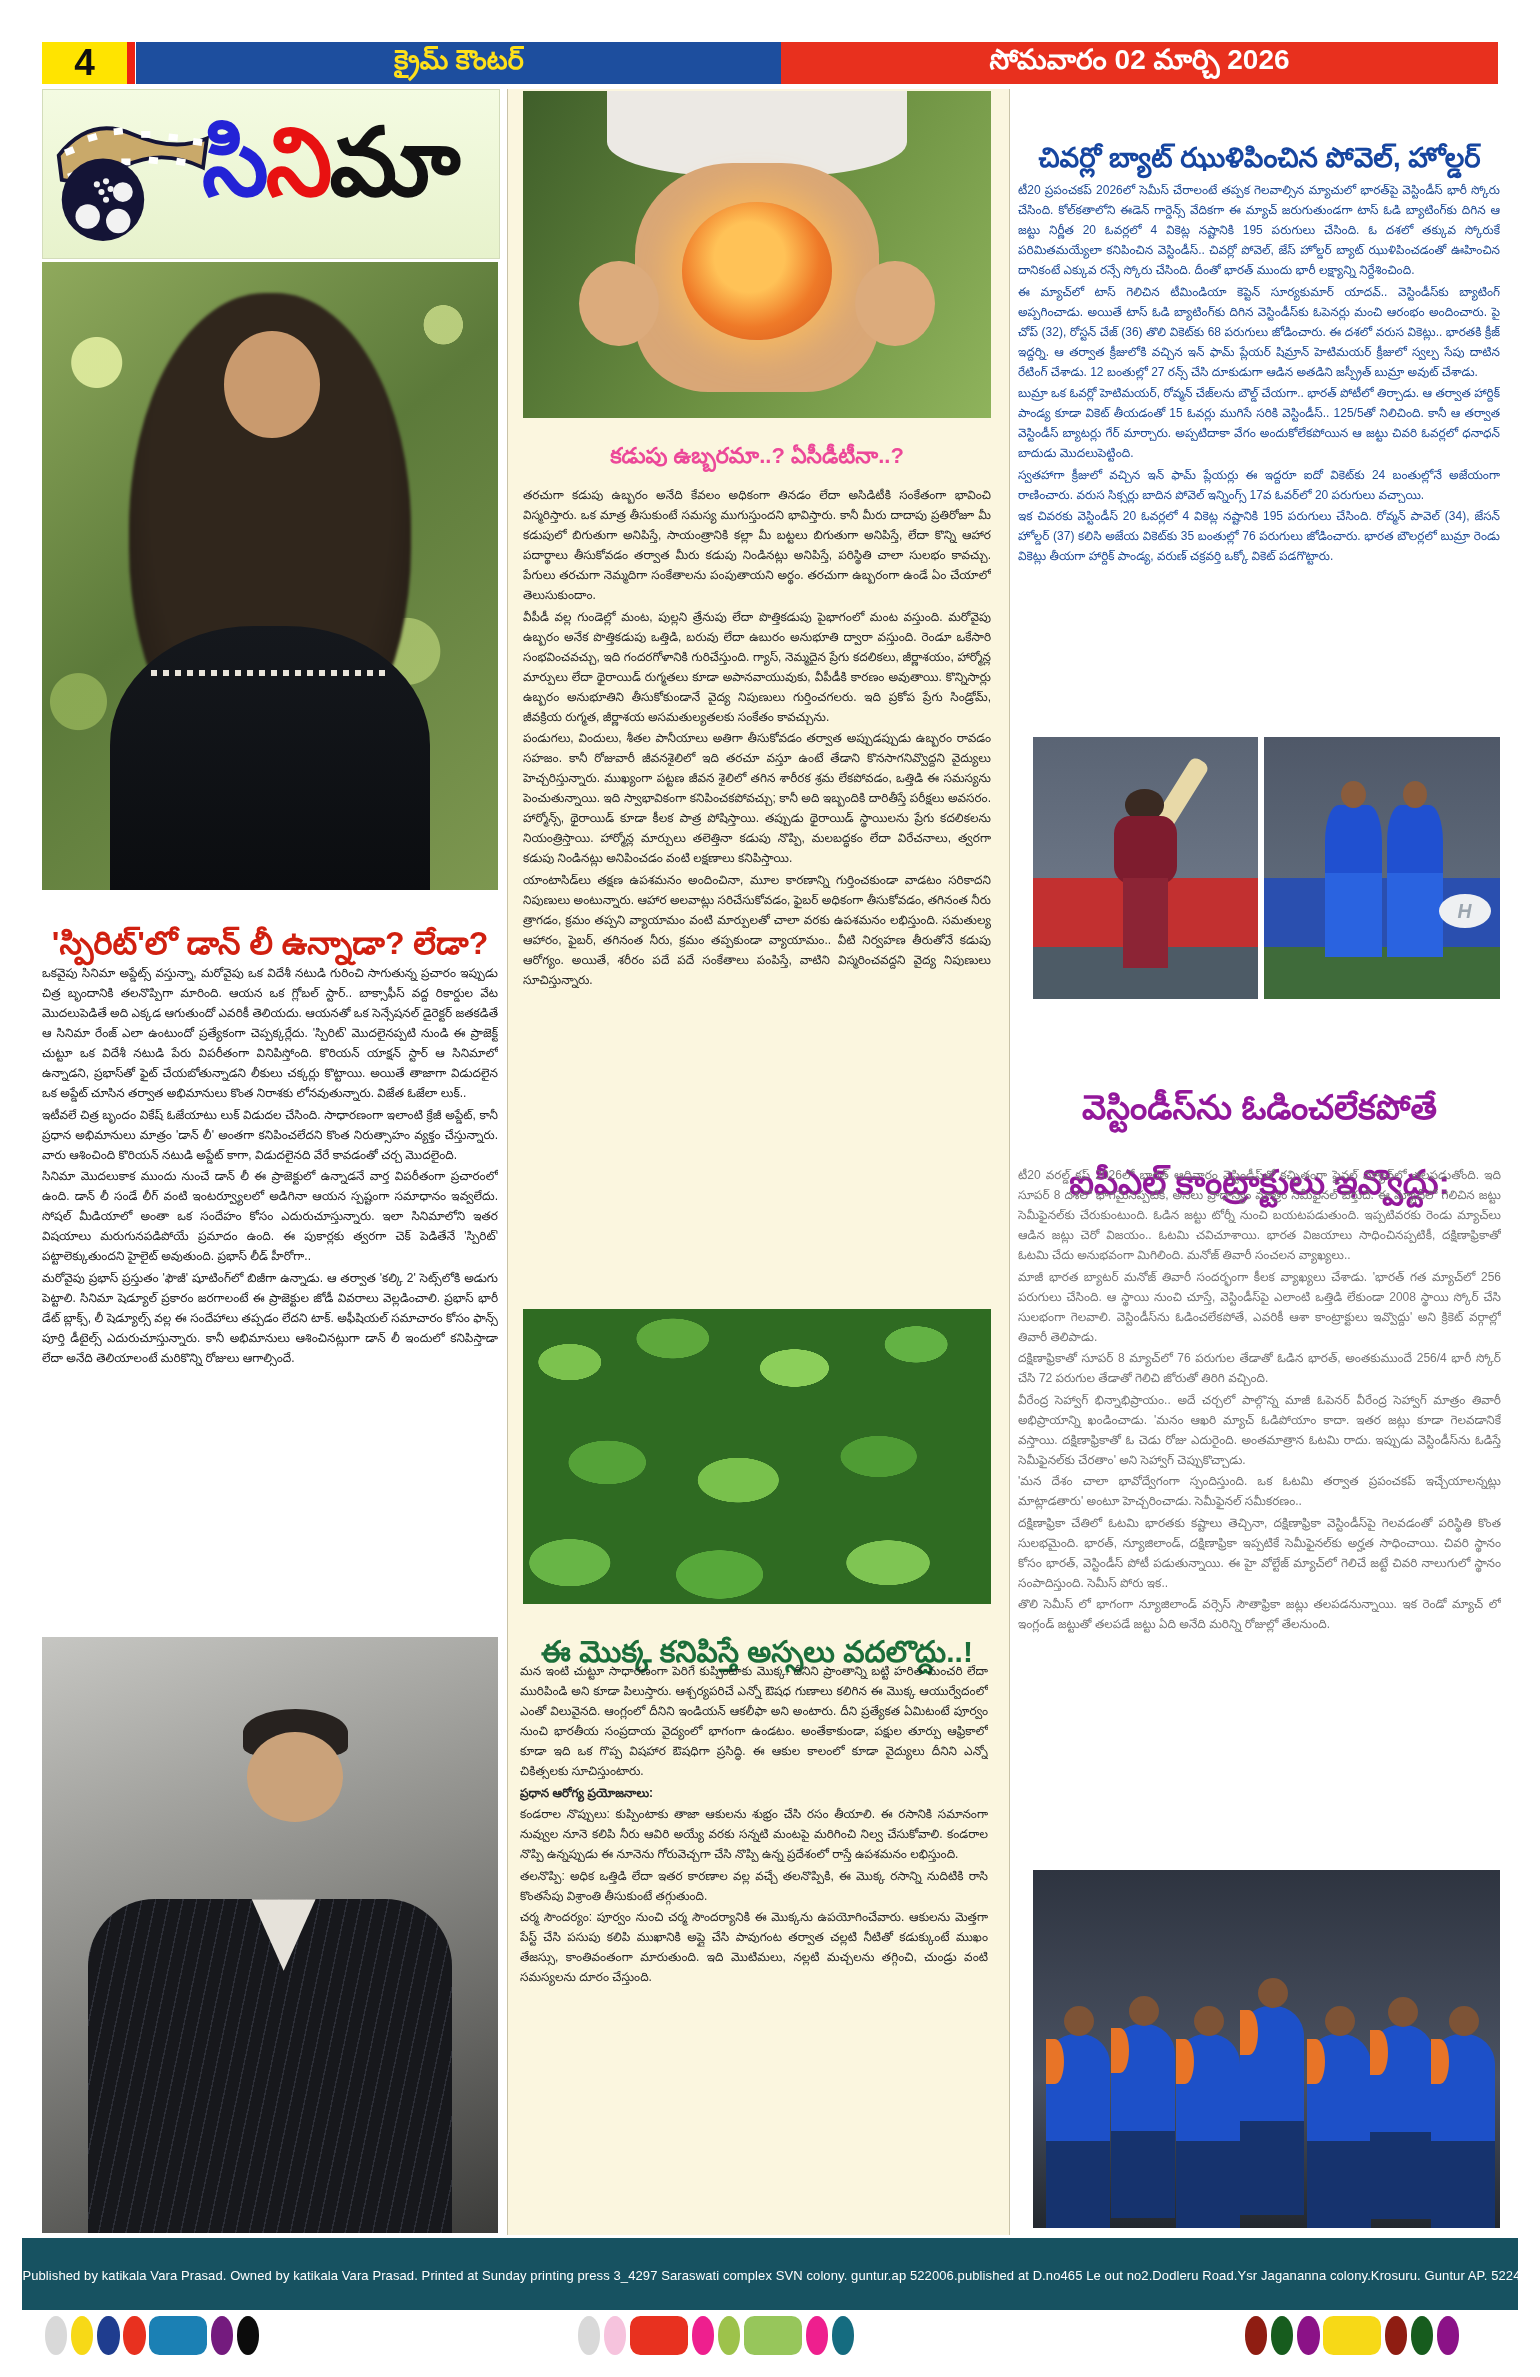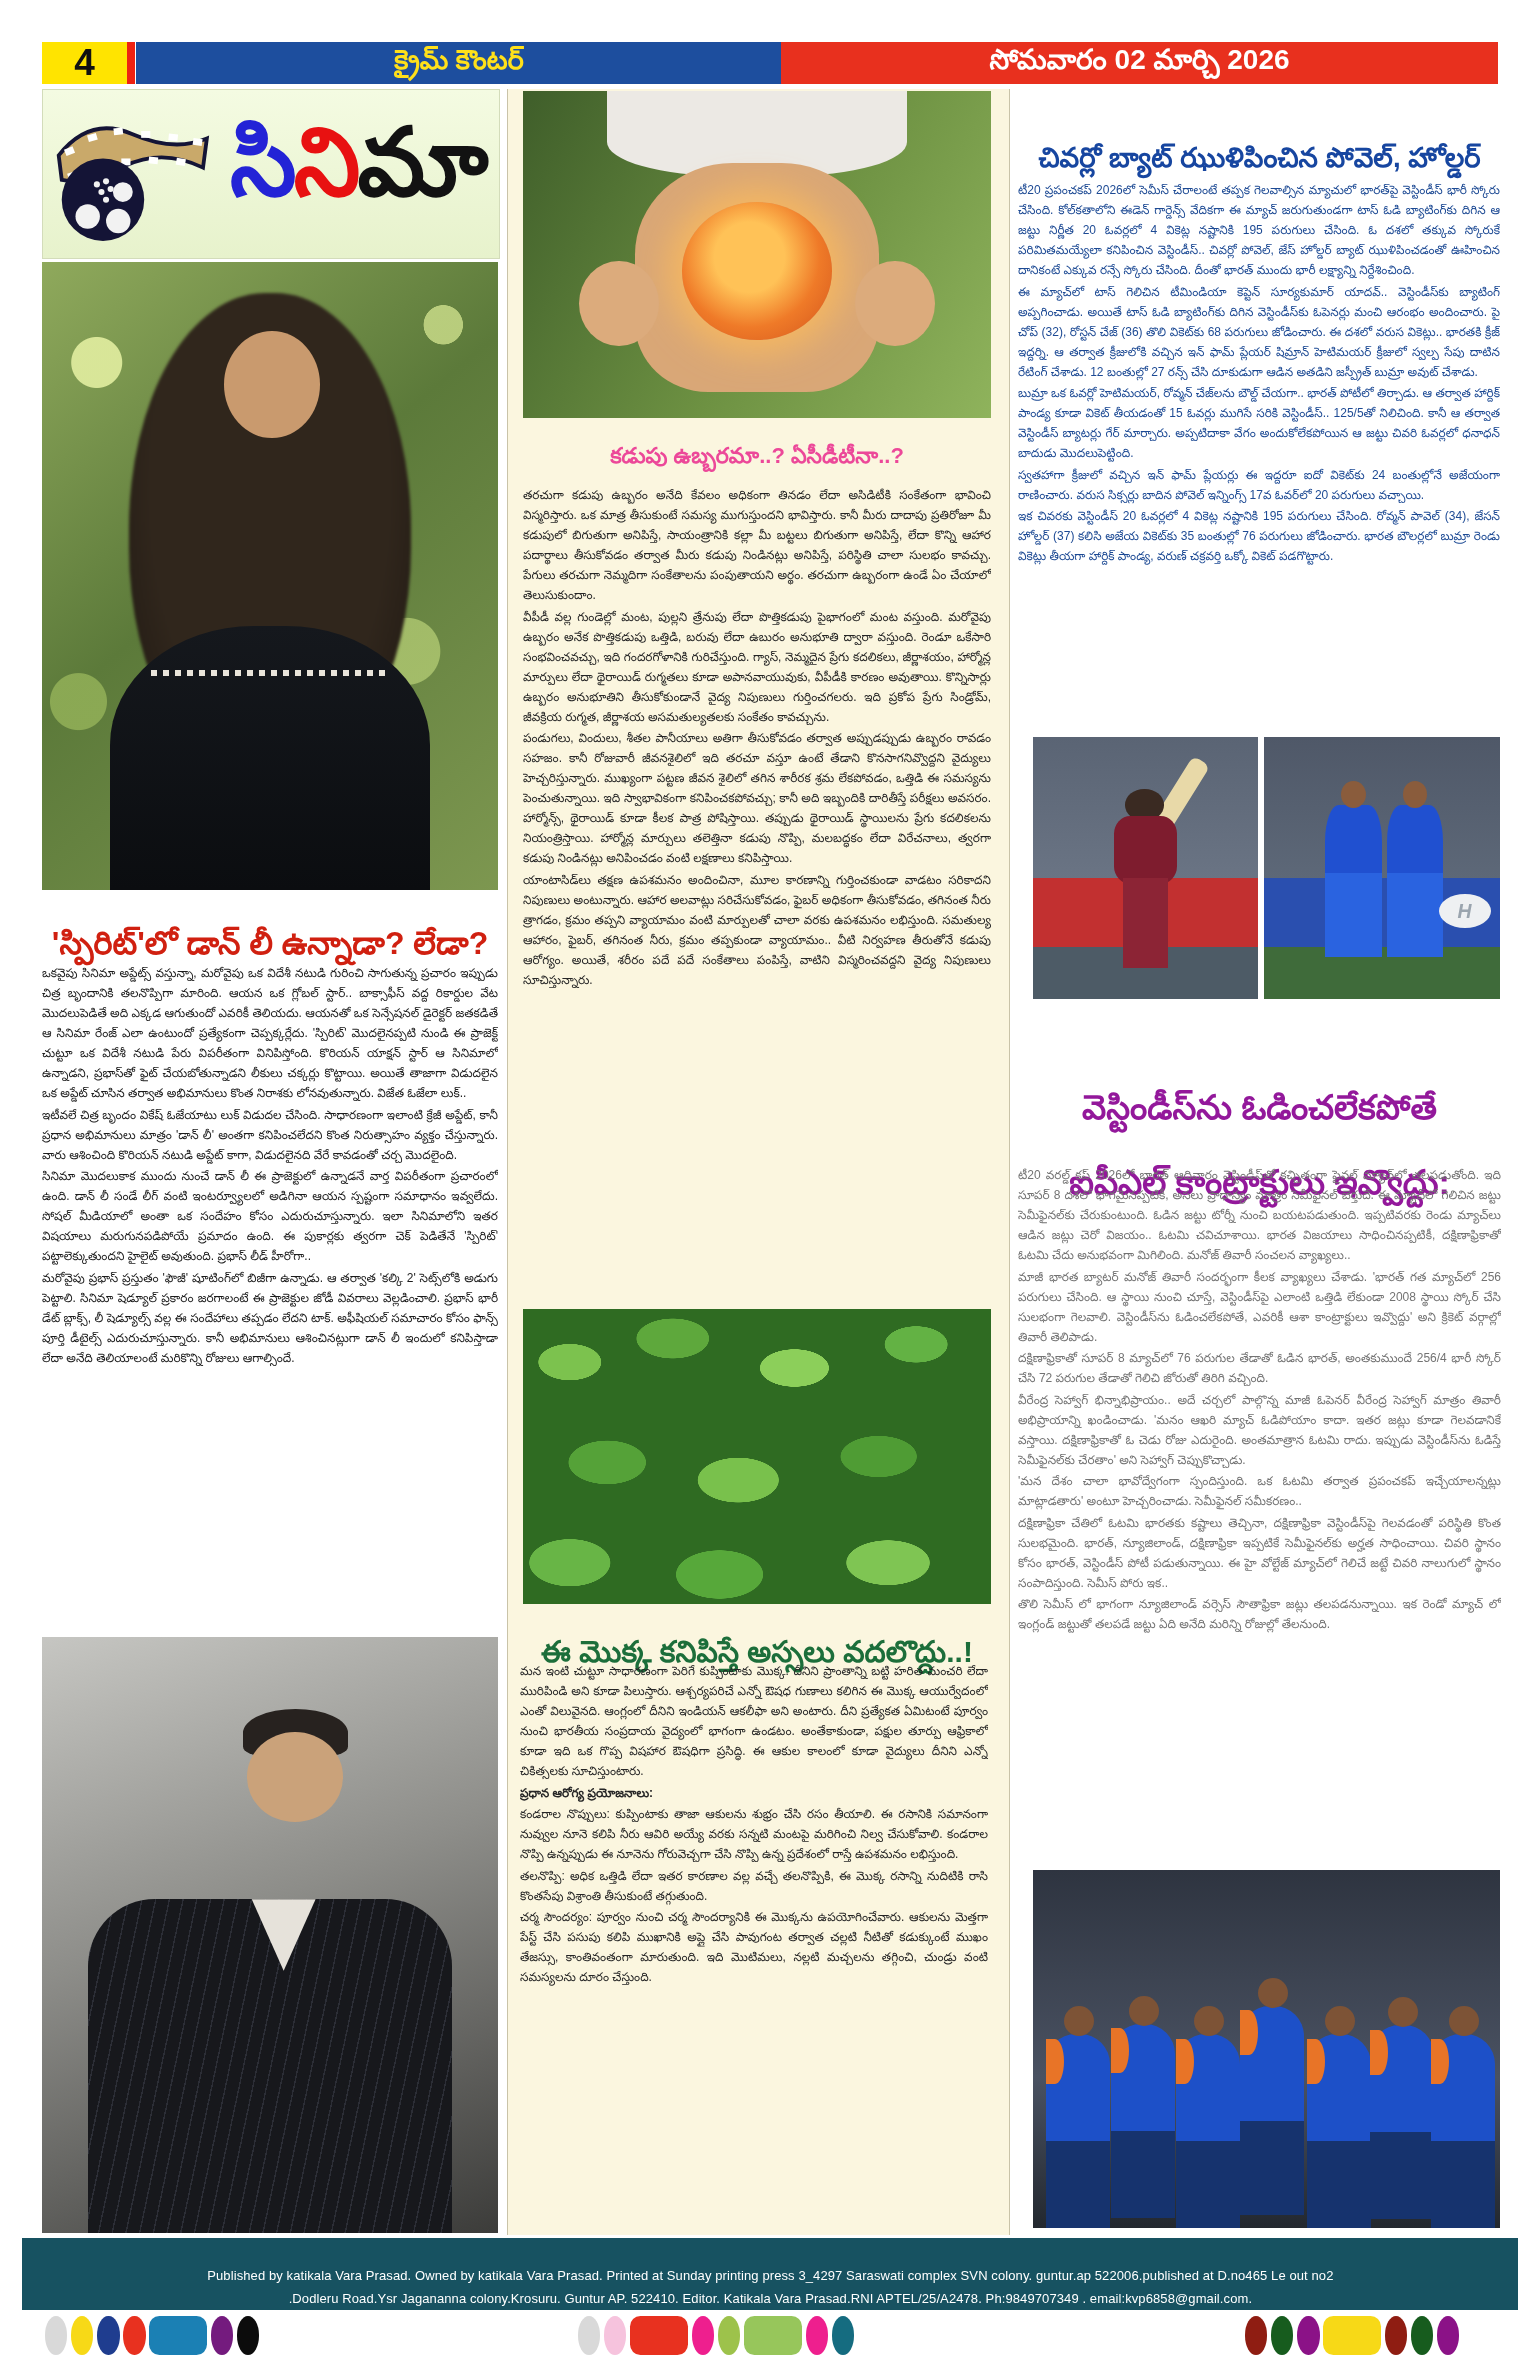--- a/index.html
+++ b/index.html
@@ -12,21 +12,21 @@
   .pagenum{left:42px;top:42px;width:85px;height:42px;background:#ffe400;color:#111;
     font-size:37px;font-weight:800;display:flex;align-items:center;justify-content:center;}
   .stripe{left:127px;top:42px;width:8.2px;height:42px;background:#ee2211;}
   .section-bar{left:136px;top:42px;width:646px;height:42px;background:#1d4e9e;color:#ffe01a;
     font-size:27px;font-weight:800;display:flex;align-items:center;justify-content:center;}
   .date-bar{left:781px;top:42px;width:717px;height:42px;background:#e8301e;color:#ffffff;
     font-size:28px;font-weight:800;display:flex;align-items:center;justify-content:center;}
   
   .masthead{left:42px;top:89px;width:456px;height:168px;
     background:linear-gradient(180deg,#f4fbe2,#e7f2cc);border:0.7px solid #d3dcba;
-    display:flex;align-items:center;gap:28px;}
+    display:flex;align-items:center;}
   .masthead svg{width:168px;height:149px;flex:0 0 auto;margin-left:4.5px;}
   .cinema-title{font-size:95px;font-weight:800;letter-spacing:-3px;white-space:nowrap;margin-left:-13.4px;}
   .c1{color:#2323d6;} .c2{color:#e81111;} .c3{color:#121212;}
   
   .headline{font-weight:800;text-align:center;}
   .hl-red{left:42px;top:898px;width:456px;font-size:32px;color:#d02010;}
   .hl-blue{left:523px;top:425px;width:468px;font-size:22px;color:#ec4899;}
   .hl-green{left:523px;top:1610px;width:468px;font-size:30px;color:#1c6e3a;}
   .hl-cricket{left:1018px;top:119px;width:483px;font-size:27.6px;color:#1746a0;}
   .hl-purple{left:1018px;top:1042px;width:483px;font-size:34px;color:#93189b;line-height:75px;}
@@ -103,21 +103,21 @@
   .team{left:1033px;top:1870px;width:467px;height:358px;
     background:linear-gradient(180deg,#2e3440,#4a5262 58%,#23282f);}
   .player{position:absolute;bottom:0;width:64px;height:194px;border-radius:30px 30px 0 0;
     background:linear-gradient(180deg,#1d50c8 0 55%,#16336e 55%);}
   .player::before{content:"";position:absolute;left:18px;top:-28px;width:30px;height:30px;border-radius:50%;background:#7d5336;}
   .player::after{content:"";position:absolute;left:0;top:4.5px;width:18px;height:45px;background:#e87427;border-radius:0 60% 60% 0;}
   .p1{left:13.4px;} .p2{left:78px;bottom:10.4px;} .p3{left:143px;} .p4{left:207px;bottom:13.4px;height:209px;}
   .p5{left:274px;} .p6{left:337px;bottom:9px;} .p7{left:398px;}
   
   .footer{left:22.4px;top:2238px;width:1496px;height:72px;background:#175261;color:#ffffff;
-    display:flex;flex-direction:column;align-items:center;justify-content:flex-end;padding-top:4.5px;box-sizing:border-box;}
+    display:flex;flex-direction:row;align-items:center;justify-content:flex-start;padding-top:4.5px;box-sizing:border-box;}
   .footer div{font-size:13px;line-height:22.4px;white-space:nowrap;letter-spacing:0.1px;}
   
   .dots-row{left:0;top:2316px;width:1541px;height:39px;}
   .dot-group{position:absolute;top:0;display:flex;align-items:center;gap:3.7px;height:39px;}
   .g1{left:45px;} .g2{left:578px;} .g3{left:1245px;}
   .dot{width:22.4px;height:39px;border-radius:50%;}
   .dot.wide{width:58px;border-radius:10.4px;}
 </style>
 </head>
 <body>

